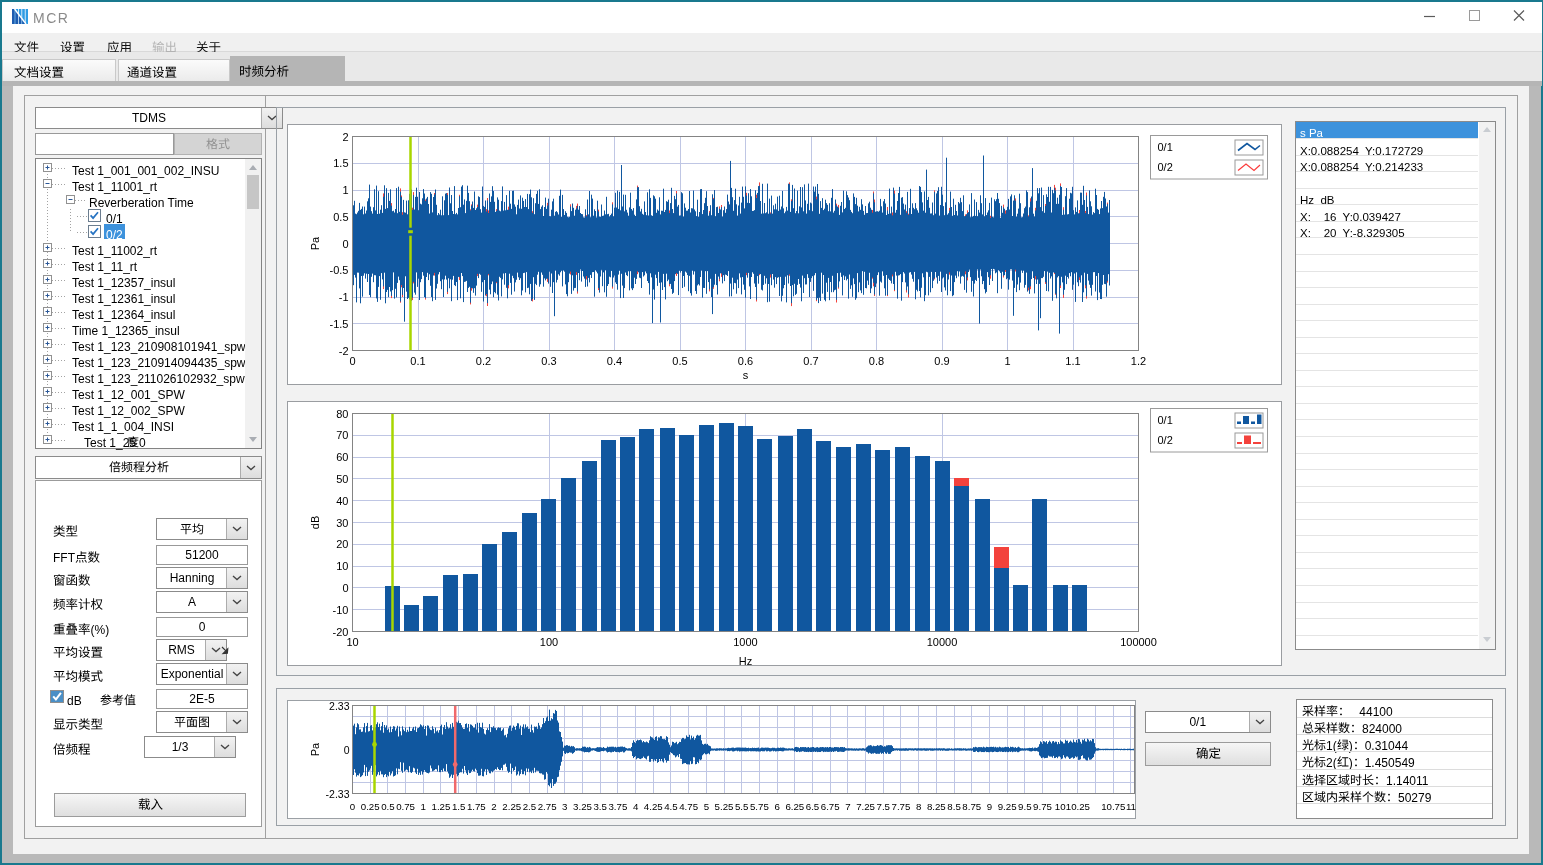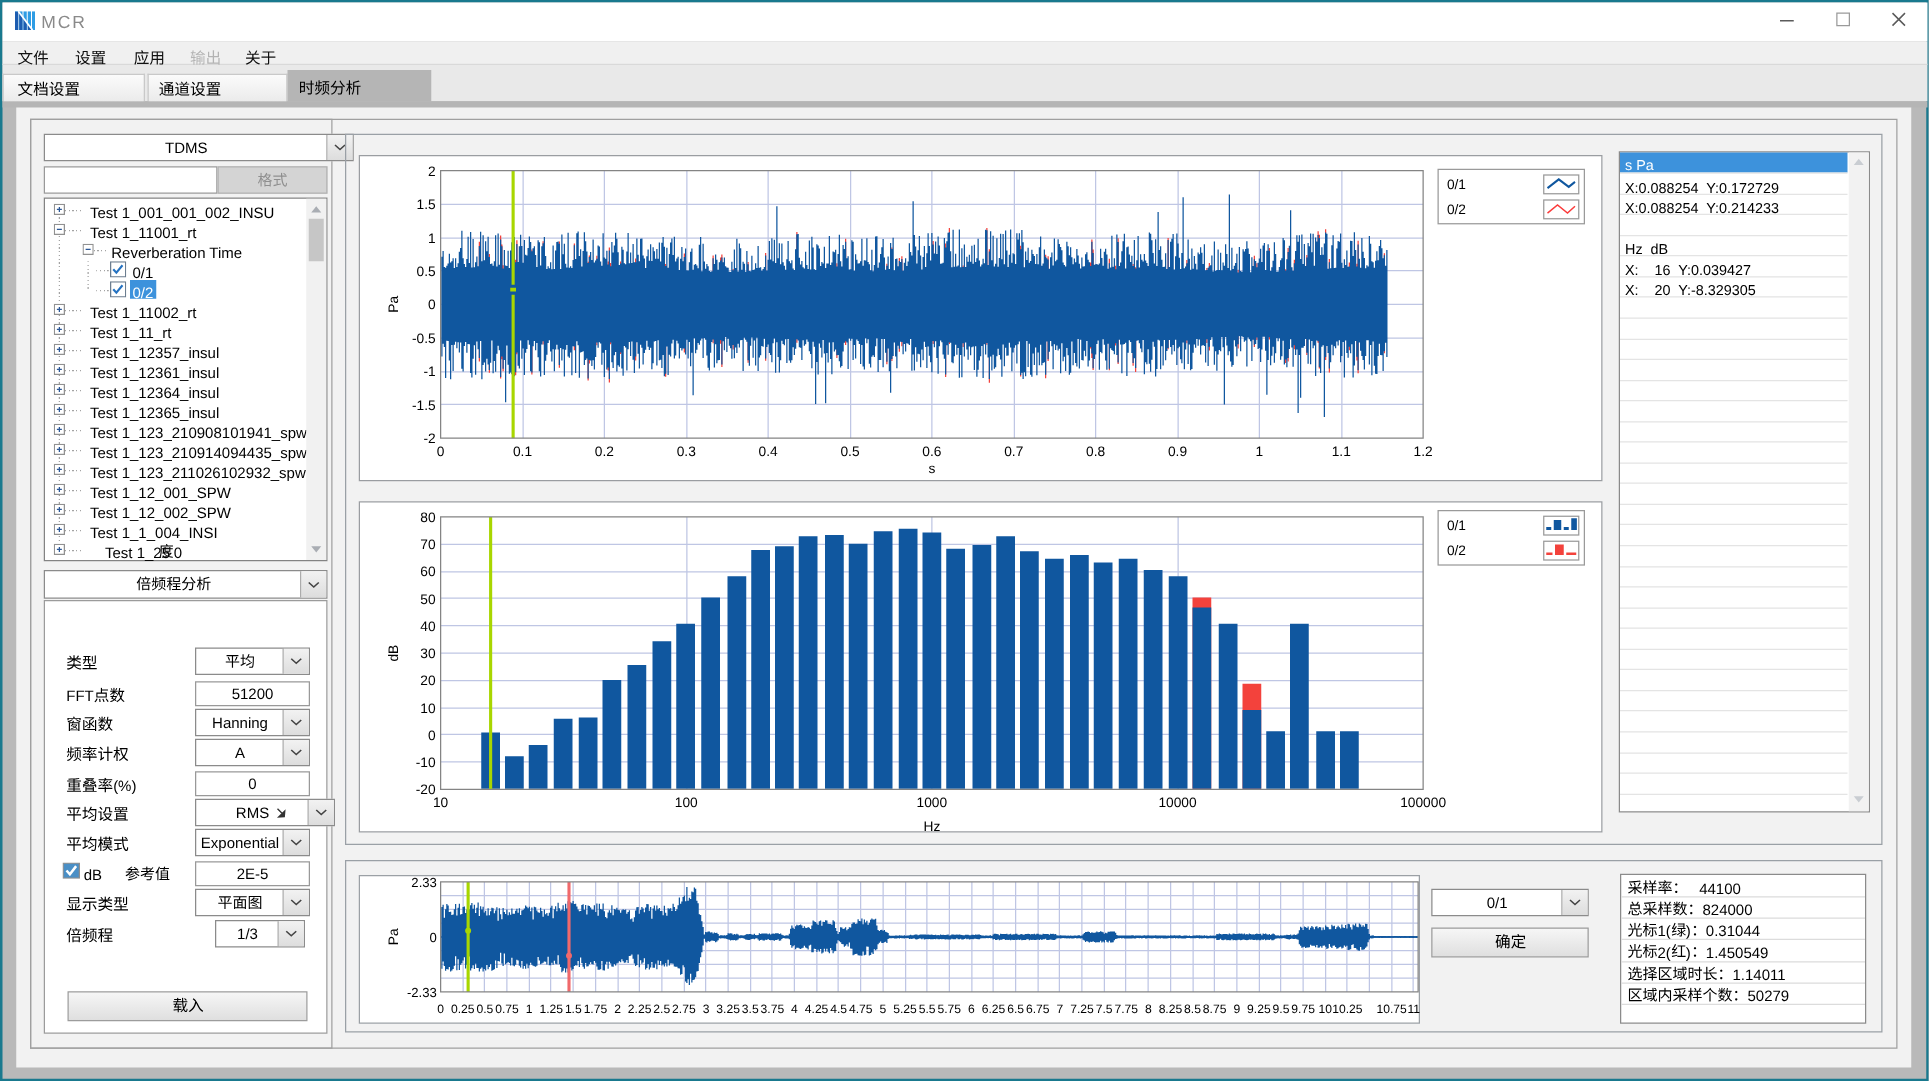--- a/index.html
+++ b/index.html
@@ -262,21 +262,21 @@
         <path d="M2.5 4.5h4" stroke="#2b5797" stroke-width="1"></path>
         <path d="M4.5 2.5v4" stroke="#2b5797" stroke-width="1"></path>
       </svg>
       <div style="position:absolute;left:72px;top:305px;"><span class="t12">Test 1_12364_insul</span></div>
       <div class="dot" style="left:52px;top:328px;width:14px"></div>
       <svg style="position:absolute;left:43px;top:323px" width="9" height="9" viewBox="0 0 9 9">
         <rect x="0.5" y="0.5" width="8" height="8" fill="#fff" stroke="#919191"></rect>
         <path d="M2.5 4.5h4" stroke="#2b5797" stroke-width="1"></path>
         <path d="M4.5 2.5v4" stroke="#2b5797" stroke-width="1"></path>
       </svg>
-      <div style="position:absolute;left:72px;top:321px;"><span class="t12">Test 1_12365_insul</span></div>
+      <div style="position:absolute;left:72px;top:321px;"><span class="t12">Time 1_12365_insul</span></div>
       <div class="dot" style="left:52px;top:344px;width:14px"></div>
       <svg style="position:absolute;left:43px;top:339px" width="9" height="9" viewBox="0 0 9 9">
         <rect x="0.5" y="0.5" width="8" height="8" fill="#fff" stroke="#919191"></rect>
         <path d="M2.5 4.5h4" stroke="#2b5797" stroke-width="1"></path>
         <path d="M4.5 2.5v4" stroke="#2b5797" stroke-width="1"></path>
       </svg>
       <div style="position:absolute;left:72px;top:337px;"><span class="t12">Test 1_123_210908101941_spw</span></div>
       <div class="dot" style="left:52px;top:360px;width:14px"></div>
       <svg style="position:absolute;left:43px;top:355px" width="9" height="9" viewBox="0 0 9 9">
         <rect x="0.5" y="0.5" width="8" height="8" fill="#fff" stroke="#919191"></rect>
@@ -428,21 +428,21 @@
         <span style="font:12px 'Liberation Sans'">0</span>
       </div>
       <div style="position:absolute;left:53px;top:643px;"><svg class="k" width="50.0" height="13" viewBox="0 0 50.0 13">
           <g transform="translate(0,10.75) scale(0.0125,-0.0125)" fill="#000000">
             <use href="#g5E73" x="0"></use>
             <use href="#g5747" x="1000"></use>
             <use href="#g8BBE" x="2000"></use>
             <use href="#g7F6E" x="3000"></use>
           </g>
         </svg></div>
-      <div class="combo" style="left:156px;top:639px;width:112px;height:22px">
+      <div class="combo" style="left:156px;top:639px;width:71px;height:22px">
         <div class="ct">
           <span style="font:12px 'Liberation Sans'">RMS</span>
         </div>
         <div class="cb" style="height:20px">
           <svg width="10" height="6" viewBox="0 0 10 6">
             <path d="M1 1l4 3.6L9 1" stroke="#444" stroke-width="1.3" fill="none"></path>
           </svg>
         </div>
       </div>
       <div style="position:absolute;left:53px;top:667px;"><svg class="k" width="50.0" height="13" viewBox="0 0 50.0 13">
@@ -490,21 +490,21 @@
           </svg>
         </div>
       </div>
       <div style="position:absolute;left:53px;top:739.5px;"><svg class="k" width="37.5" height="13" viewBox="0 0 37.5 13">
           <g transform="translate(0,10.75) scale(0.0125,-0.0125)" fill="#000000">
             <use href="#g500D" x="0"></use>
             <use href="#g9891" x="1000"></use>
             <use href="#g7A0B" x="2000"></use>
           </g>
         </svg></div>
-      <div class="combo" style="left:172px;top:735.5px;width:72px;height:22px">
+      <div class="combo" style="left:144px;top:735.5px;width:92px;height:22px">
         <div class="ct">
           <span style="font:12px 'Liberation Sans'">1/3</span>
         </div>
         <div class="cb" style="height:20px">
           <svg width="10" height="6" viewBox="0 0 10 6">
             <path d="M1 1l4 3.6L9 1" stroke="#444" stroke-width="1.3" fill="none"></path>
           </svg>
         </div>
       </div>
       <svg style="position:absolute;left:50px;top:689.5px" width="14" height="13" viewBox="0 0 14 13">

